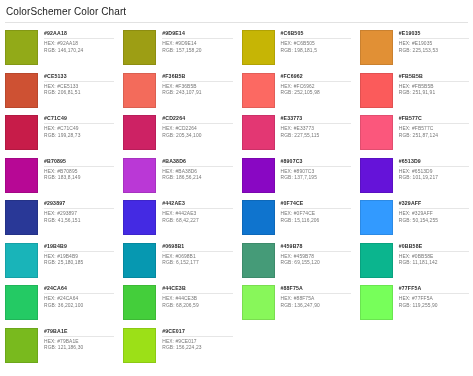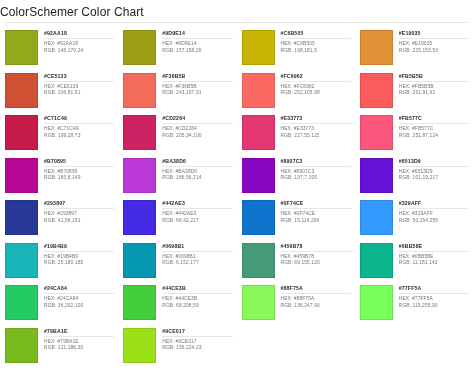--- a/index.html
+++ b/index.html
@@ -8,23 +8,23 @@
     background: #ffffff;
   }
   body {
     width: 473px;
     height: 376px;
     font-family: "Liberation Sans", sans-serif;
     overflow: hidden;
     color: #333333;
   }
   #page-title {
-    font-size: 12px;
+    font-size: 10px;
     color: #222222;
-    padding: 5px 0 0 0;
+    padding: 5px 0 0 6px;
     letter-spacing: 0.1px;
     line-height: 14px;
   }
   #title-rule {
     border-bottom: 1px solid #e2e2e2;
     margin: 3px 5px 0 5px;
     height: 0;
   }
   #grid {
     padding: 4px 0 0 0;

